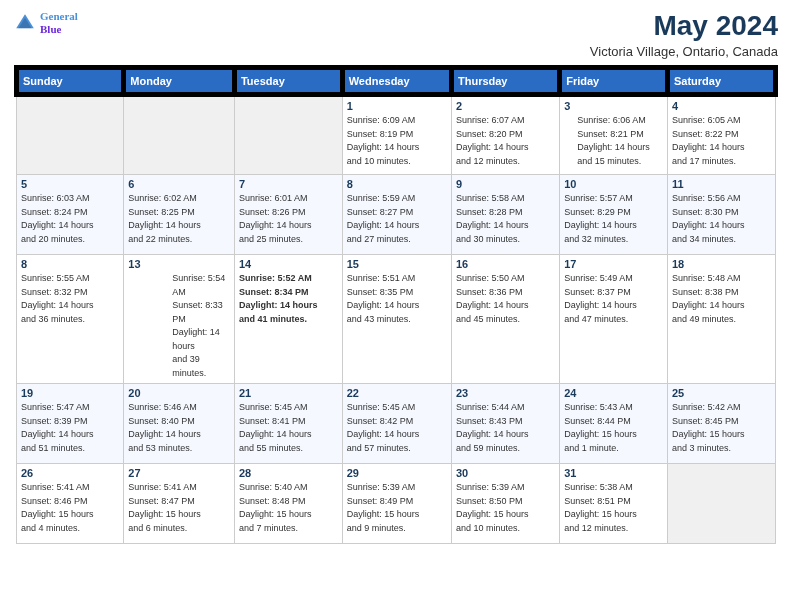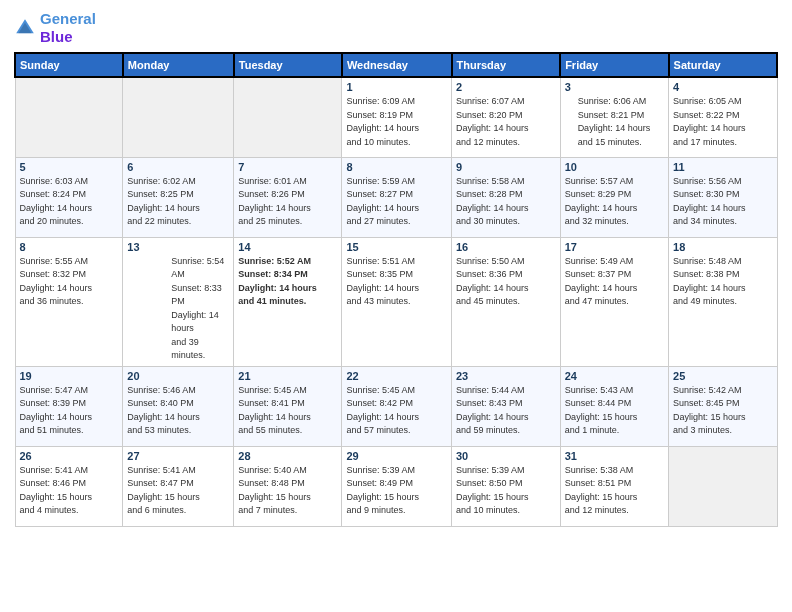--- a/index.html
+++ b/index.html
@@ -21,24 +21,25 @@
       justify-content: space-between;
       align-items: flex-start;
       margin-bottom: 6px;
     }
     .logo {
       display: flex;
       align-items: center;
       gap: 4px;
     }
     .logo-text {
-      font-size: 15px;
+      font-size: 11px;
       font-weight: bold;
       color: #1a3a5c;
       line-height: 1.2;
+      font-family: Liberation Serif, serif;
     }
     .logo-text span {
       color: #4a90d9;
     }
     .logo-icon {
       width: 22px;
       height: 22px;
     }
     .title-block {
       text-align: right;
@@ -58,21 +59,21 @@
       border-collapse: collapse;
       font-size: 9.5px;
     }
     .calendar th {
       background: #2a6bc4;
       color: #fff;
       padding: 5px 4px;
       text-align: left;
       font-size: 11px;
       font-weight: bold;
-      border: 2px solid #000000;
+      border: 5px solid #000000;
     }
     .calendar td {
       border: 1px solid #ccc;
       vertical-align: top;
       padding: 3px 4px;
       width: 113px;
       height: 80px;
       background: #fff;
     }
     .calendar tr:nth-child(even) td {
@@ -101,20 +102,24 @@
   <div class="header">
     <div class="logo">
       <svg class="logo-icon" viewBox="0 0 30 30">
         <polygon points="15,3 27,22 3,22" fill="#4a90d9"></polygon>
         <polygon points="15,8 24,22 6,22" fill="#1a3a5c" opacity="0.3"></polygon>
       </svg>
       <div class="logo-text">
         <div><span>General</span></div>
         <div><span style="color:#6d28d9">Blue</span></div>
       </div>
+    </div>
+    <div class="title-block">
+      <div class="main-title">May 2024</div>
+      <div class="subtitle">Victoria Village, Ontario, Canada</div>
     </div>
   </div>
 
   <table class="calendar">
     <thead>
       <tr>
         <th>Sunday</th>
         <th>Monday</th>
         <th>Tuesday</th>
         <th>Wednesday</th>

